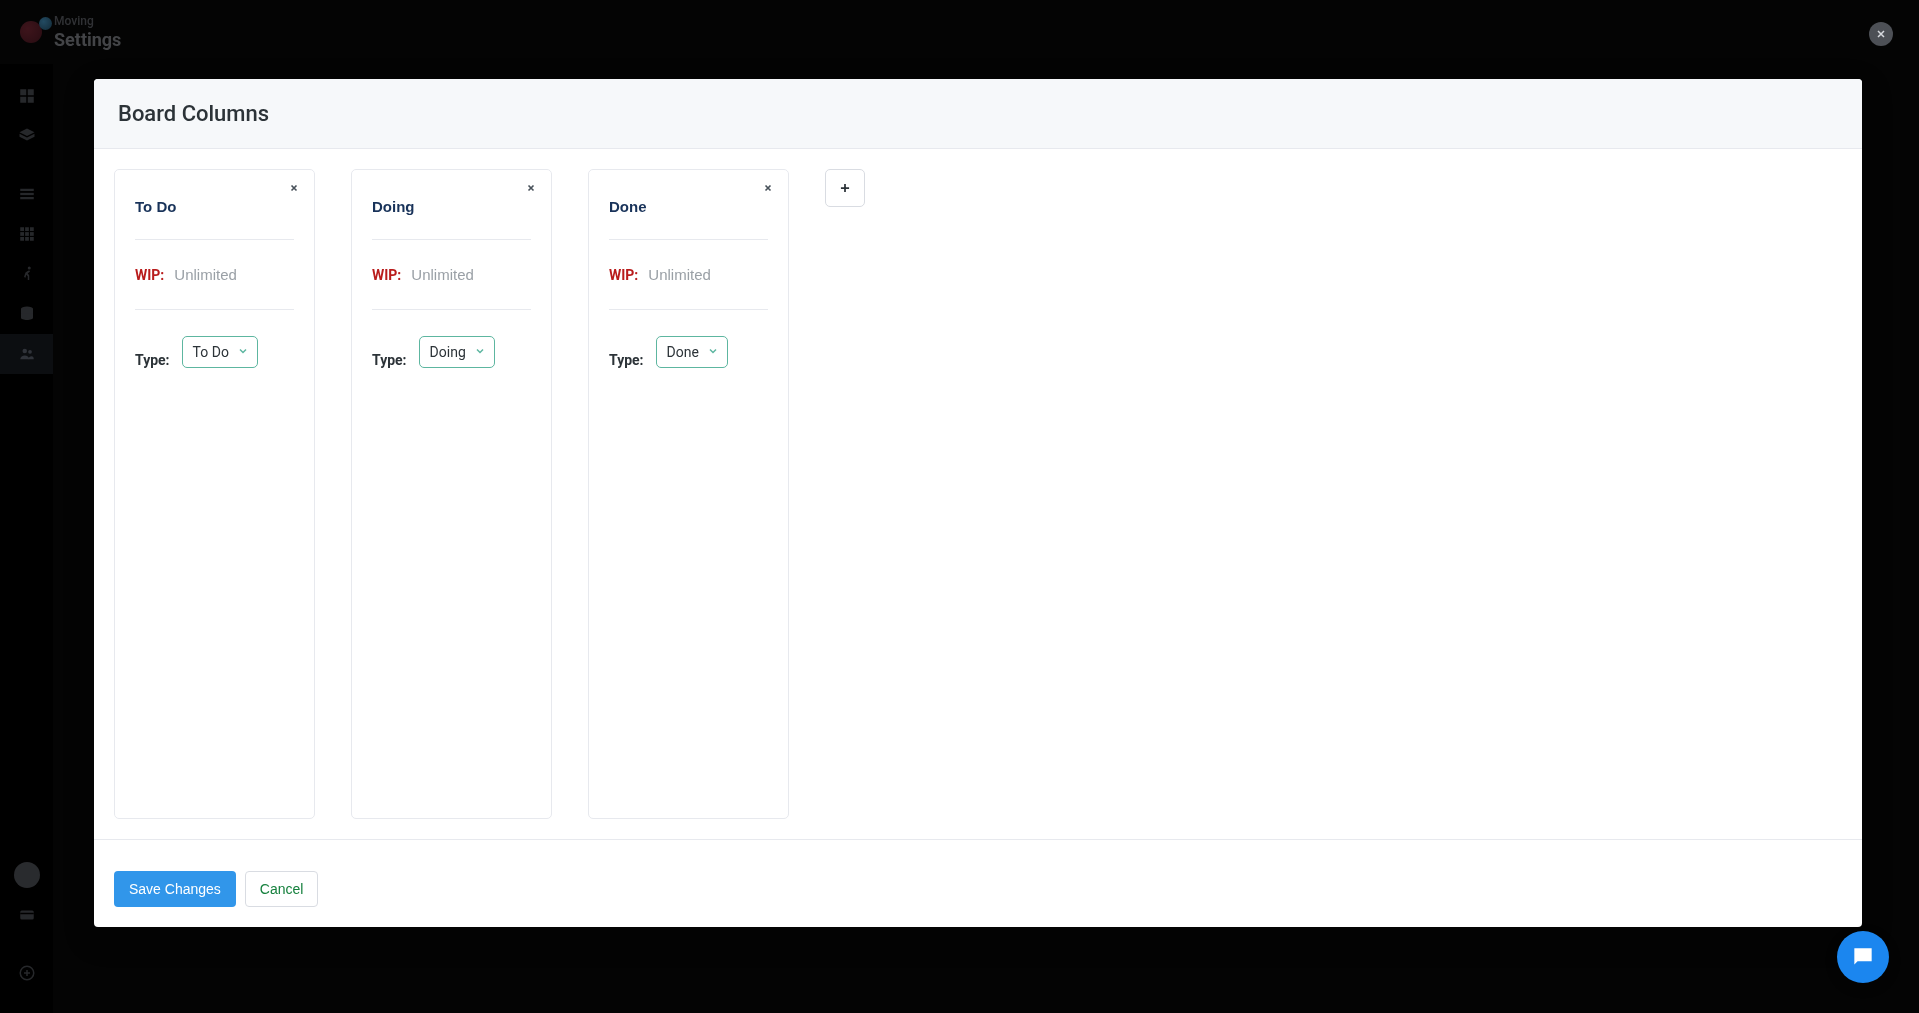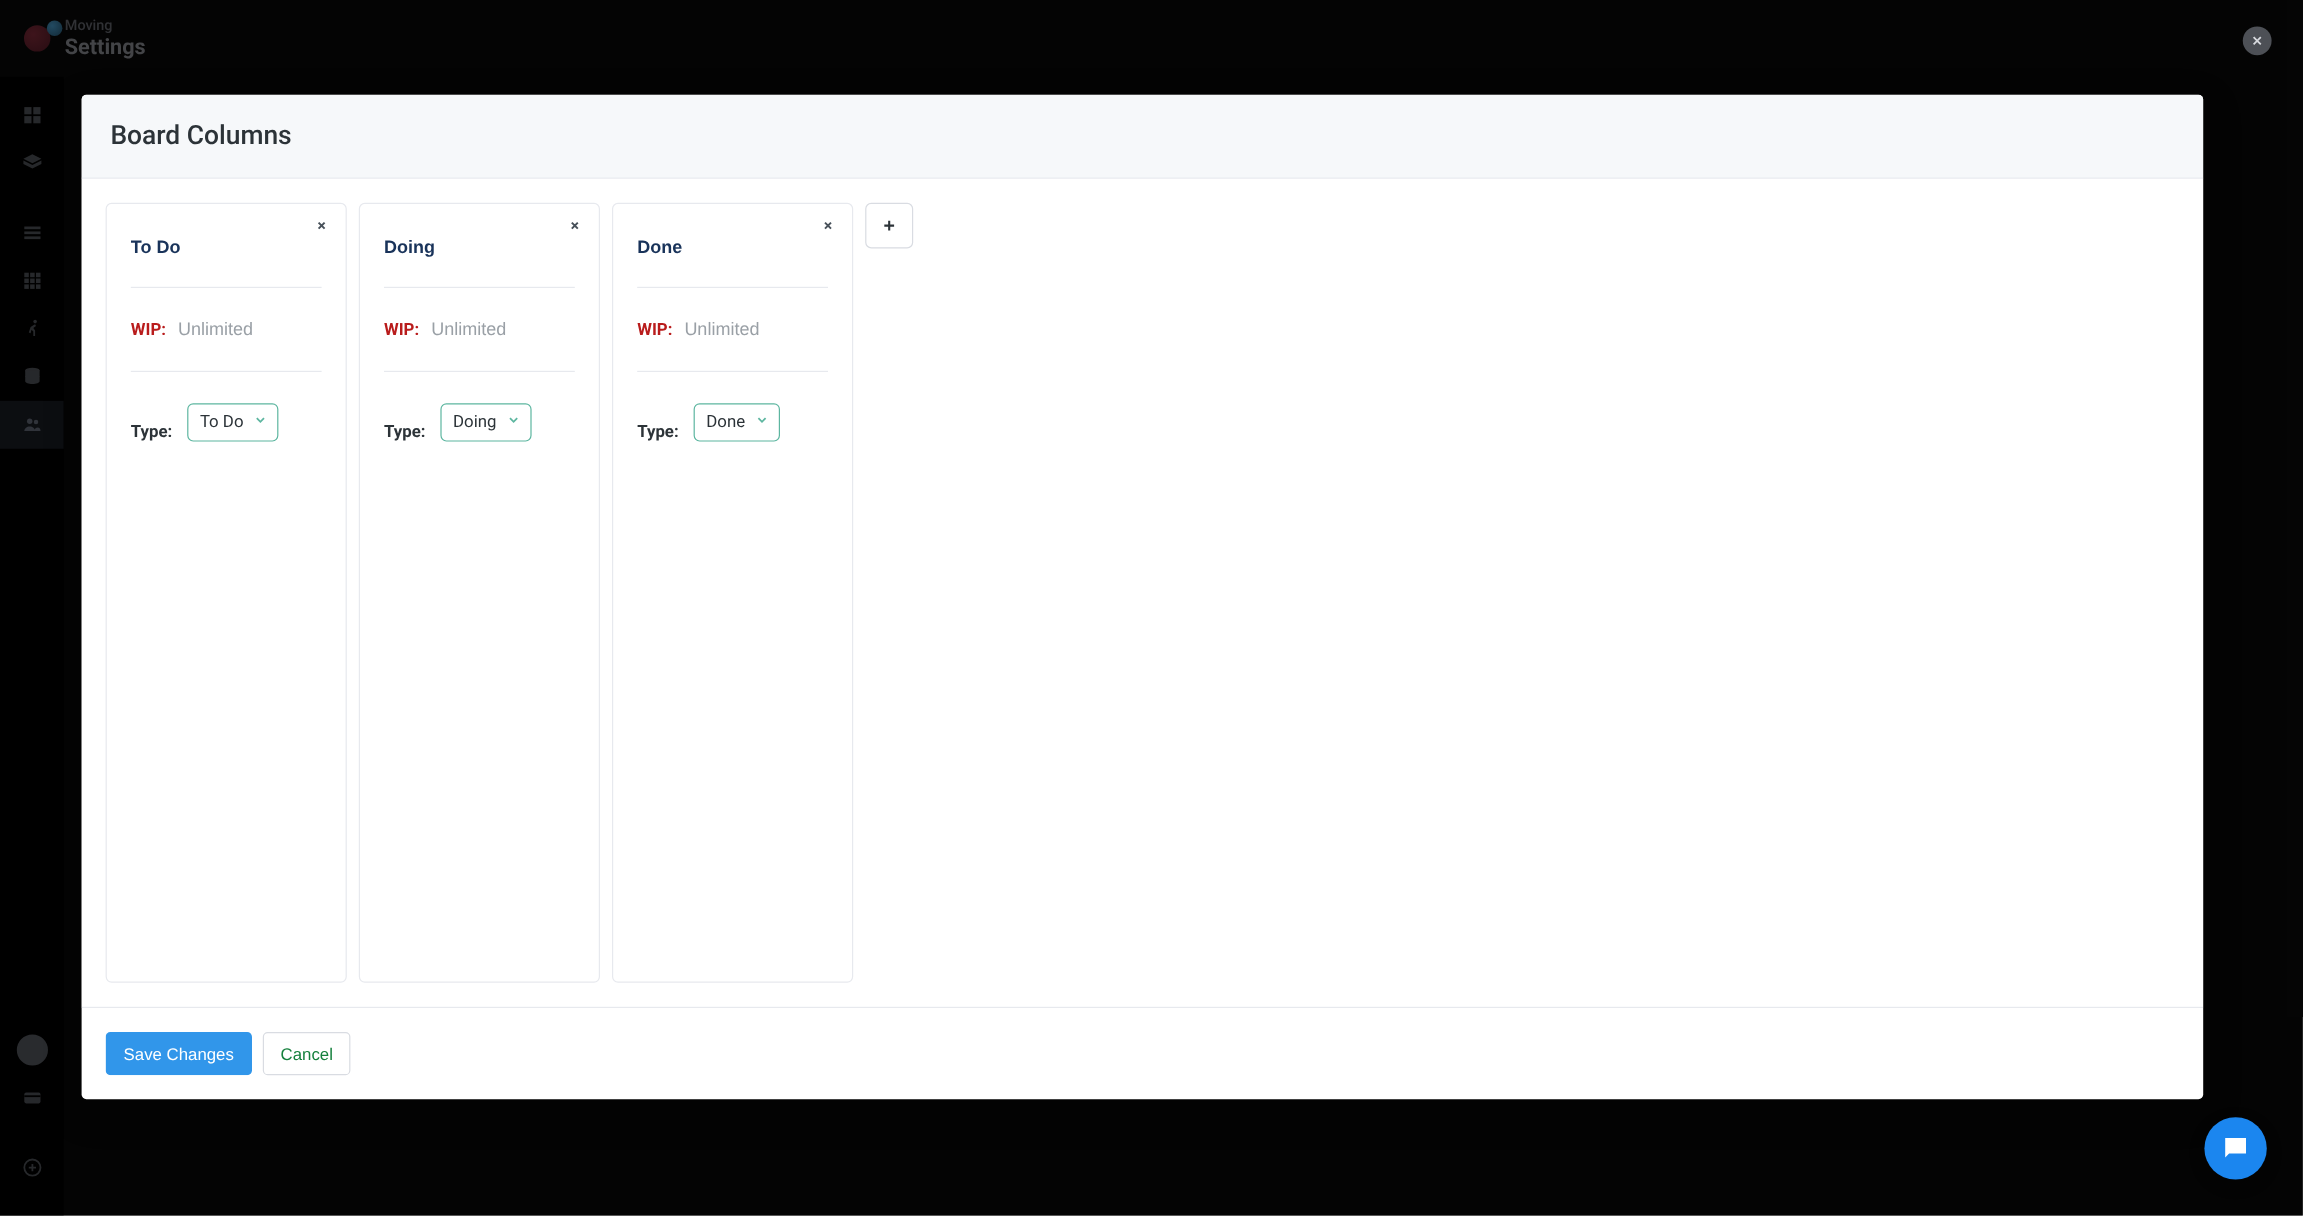--- a/index.html
+++ b/index.html
@@ -119,21 +119,21 @@
       justify-content: center;
       cursor: pointer;
       color: #d7d9de;
     }
     .modal-close-top svg { width: 12px; height: 12px; }
 
     
     .modal {
       position: absolute;
       top: 79px;
-      left: 68px;
+      left: 94px;
       width: 1768px;
       background: #fff;
       border-radius: 4px;
       box-shadow: 0 10px 30px rgba(0,0,0,0.3);
       overflow: hidden;
       display: flex;
       flex-direction: column;
     }
     .modal-header {
       padding: 22px 24px;
@@ -145,21 +145,21 @@
       font-weight: 500;
       color: #2c3338;
     }
 
     .modal-body {
       padding: 20px;
       background: #fff;
       min-height: 690px;
       display: flex;
       align-items: flex-start;
-      gap: 10px;
+      gap: 36px;
     }
 
     .column-card {
       width: 201px;
       height: 650px;
       border: 1px solid #e7e9ee;
       border-radius: 5px;
       background: #fff;
       padding: 18px 20px;
       position: relative;
@@ -267,20 +267,21 @@
       display: flex;
       gap: 9px;
     }
     .btn {
       padding: 9px 14px;
       border-radius: 4px;
       font-size: 14px;
       font-weight: 500;
       cursor: pointer;
       border: 1px solid transparent;
+      margin-top: 11px;
     }
     .btn-primary {
       background: #3196ea;
       color: #fff;
     }
     .btn-secondary {
       background: #fff;
       border-color: #d9dce2;
       color: #15803d;
     }

